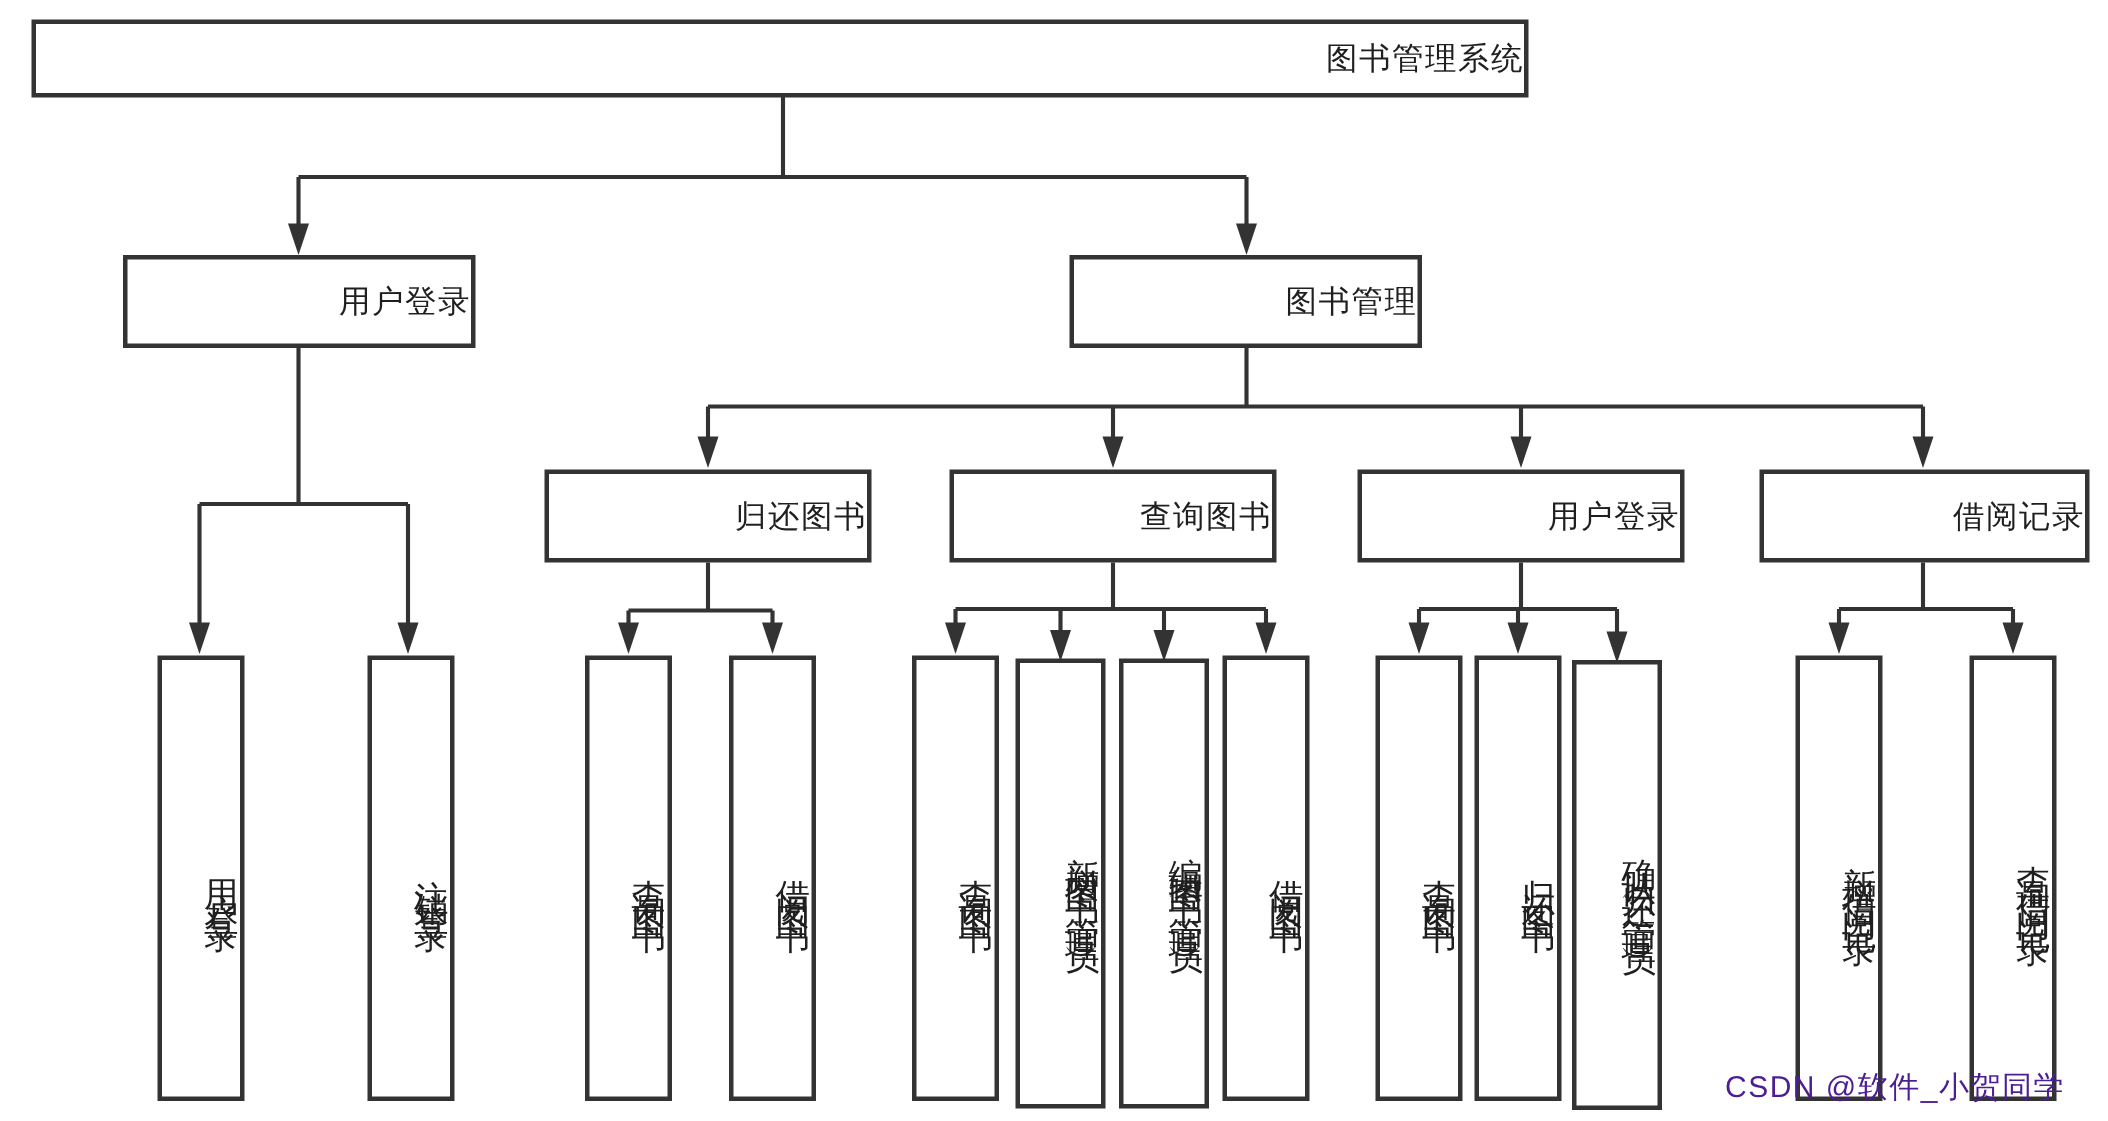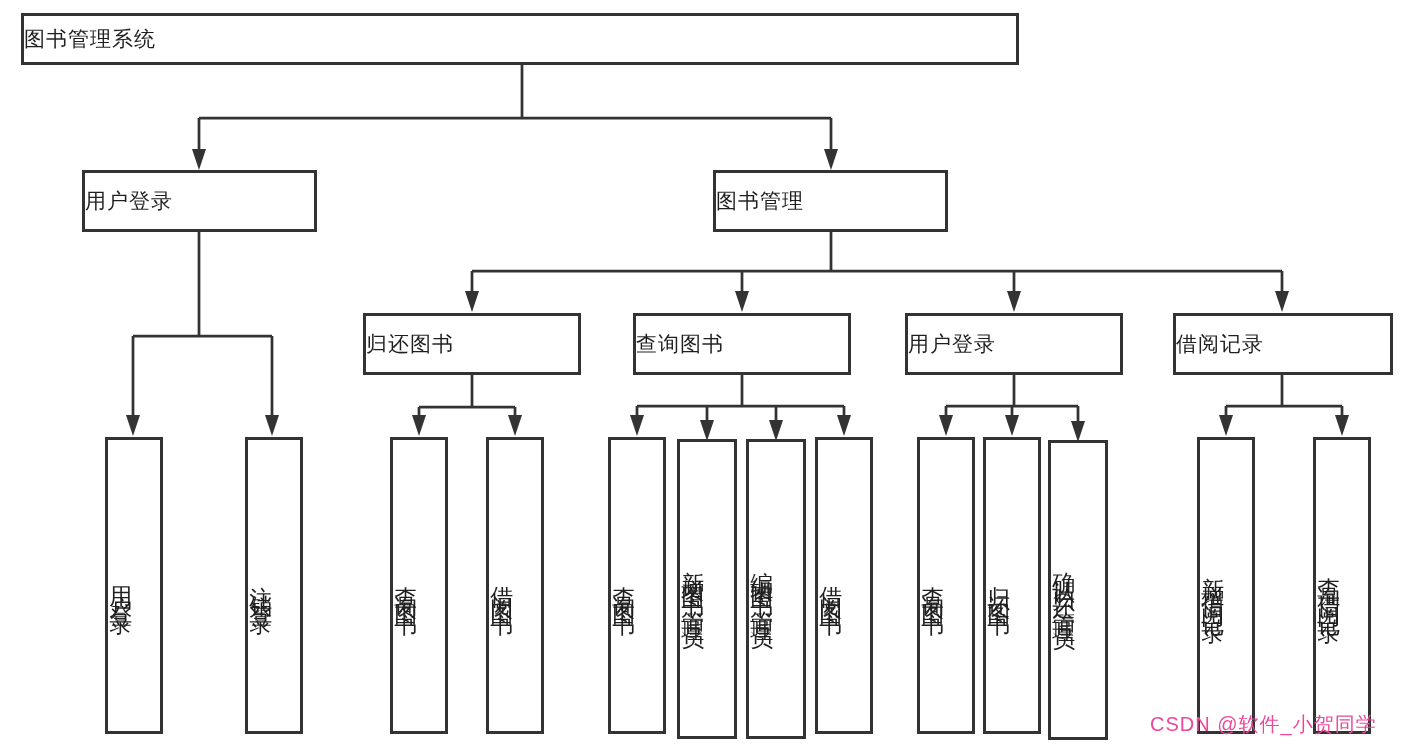--- a/index.html
+++ b/index.html
@@ -11,21 +11,21 @@
     color:#1f1f1f;
     overflow:hidden;
   }
   .node{
     position:absolute;
     box-sizing:border-box;
     background:#ffffff;
     border:3px solid #333333;
     display:flex;
     align-items:center;
-    justify-content:flex-start;
+    justify-content:flex-end;
     z-index:2;
   }
   .hl{ 
     font-size:21px;
     letter-spacing:1px;
     white-space:nowrap;
   }
   .vt{ 
     writing-mode:vertical-rl;
     text-orientation:mixed;
@@ -40,21 +40,21 @@
     pointer-events:none;
   }
   svg.wires line{stroke:#333333;stroke-width:2.75;}
   svg.wires polygon{fill:#333333;stroke:none;}
   #watermark{
     position:absolute;
     left:1150px;top:711px;
     width:250px;
     font-size:20px;
     letter-spacing:1px;
-    color:#ec4899;
+    color:#4c1d95;
     white-space:nowrap;
     z-index:4;
   }
 </style>
 </head>
 <body>
 
 <div id="stage">
 
   <svg class="wires" width="1405" height="747" viewBox="0 0 1405 747">

